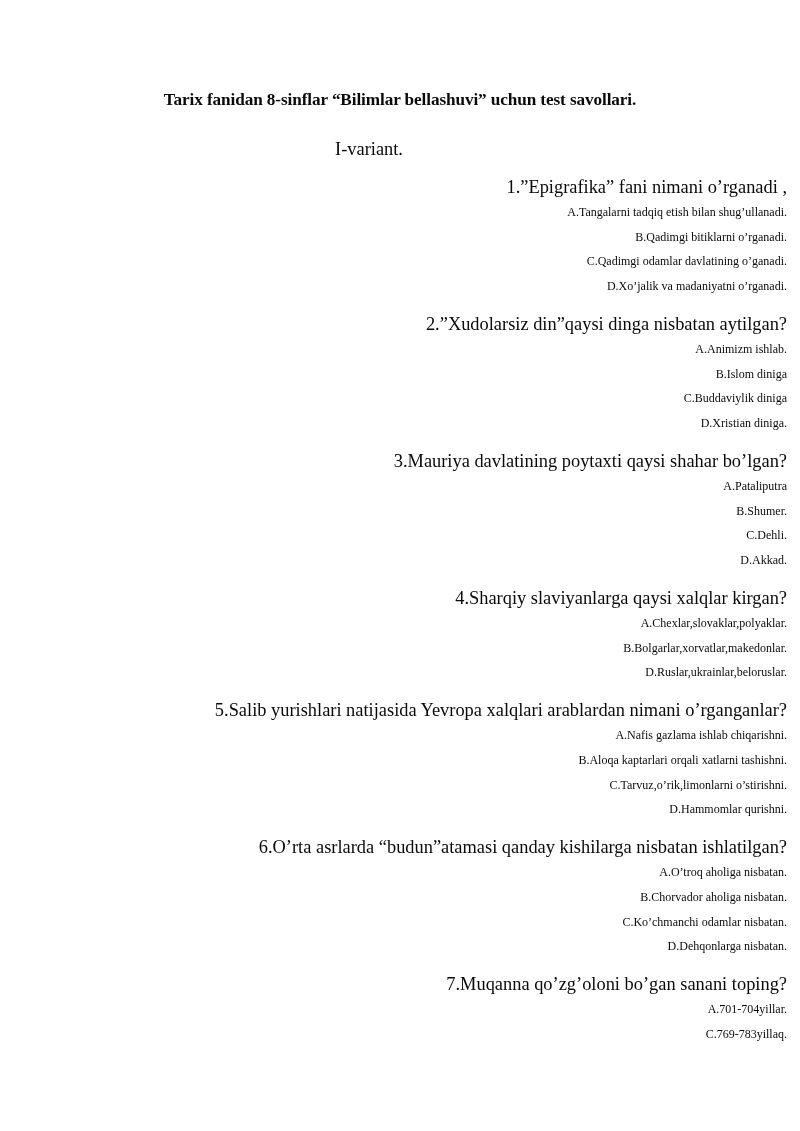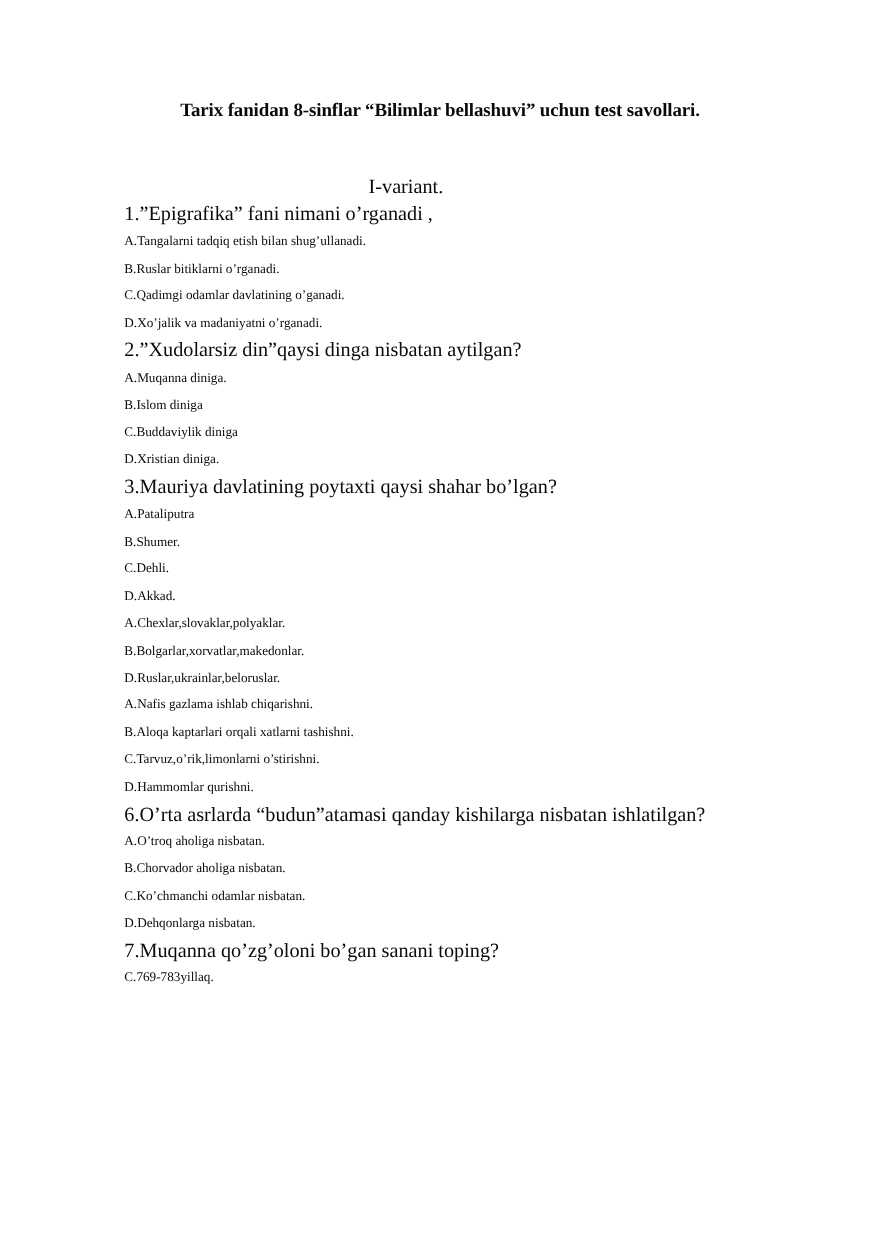--- a/index.html
+++ b/index.html
@@ -39,25 +39,25 @@
   }
   .spacer-line {
     height: 24.6px;
   }
   .variant-line {
     font-size: 18.4px;
     line-height: 24.8px;
     text-align: center;
     padding-right: 62px;
     white-space: pre;
-    margin-top: 20px;
   }
   .q-block {
-    margin: 0;
+    margin: 13px;
     padding: 0;
+    text-align: right;
   }
   .line {
     font-size: 18.4px;
     line-height: 24.8px;
     padding-left: 113px;
     white-space: pre-wrap;
     margin: 0;
   }
   .question-line {
     font-size: 18.4px;
@@ -74,61 +74,64 @@
 
     <div class="doc-title">Tarix fanidan 8-sinflar “Bilimlar bellashuvi” uchun test savollari.</div>
 
     <div class="spacer-line"></div>
 
     <div class="variant-line">I-variant.</div>
 
     <div class="q-block">
       <div class="line question-line">1.”Epigrafika” fani nimani o’rganadi ,</div>
       <div class="line option-line">A.Tangalarni tadqiq etish bilan shug’ullanadi.</div>
-      <div class="line option-line">B.Ruslar bitiklarni o’rganadi.</div>
+      <div class="line option-line">B.Qadimgi bitiklarni o’rganadi.</div>
       <div class="line option-line">C.Qadimgi odamlar davlatining o’ganadi.</div>
       <div class="line option-line">D.Xo’jalik va madaniyatni o’rganadi.</div>
     </div>
 
     <div class="q-block">
       <div class="line question-line">2.”Xudolarsiz din”qaysi dinga nisbatan aytilgan?</div>
-      <div class="line option-line">A.Muqanna diniga.</div>
+      <div class="line option-line">A.Animizm ishlab.</div>
       <div class="line option-line">B.Islom diniga</div>
       <div class="line option-line">C.Buddaviylik diniga</div>
       <div class="line option-line">D.Xristian diniga.</div>
     </div>
 
     <div class="q-block">
       <div class="line question-line">3.Mauriya davlatining poytaxti qaysi shahar bo’lgan?</div>
       <div class="line option-line">A.Pataliputra</div>
       <div class="line option-line">B.Shumer.</div>
       <div class="line option-line">C.Dehli.</div>
       <div class="line option-line">D.Akkad.</div>
     </div>
 
     <div class="q-block">
+      <div class="line question-line">4.Sharqiy slaviyanlarga qaysi xalqlar kirgan?</div>
       <div class="line option-line">A.Chexlar,slovaklar,polyaklar.</div>
       <div class="line option-line">B.Bolgarlar,xorvatlar,makedonlar.</div>
       <div class="line option-line">D.Ruslar,ukrainlar,beloruslar.</div>
     </div>
 
     <div class="q-block">
+      <div class="line question-line">5.Salib yurishlari natijasida Yevropa xalqlari arablardan nimani o’rganganlar?</div>
       <div class="line option-line">A.Nafis gazlama ishlab chiqarishni.</div>
       <div class="line option-line">B.Aloqa kaptarlari orqali xatlarni tashishni.</div>
       <div class="line option-line">C.Tarvuz,o’rik,limonlarni o’stirishni.</div>
       <div class="line option-line">D.Hammomlar qurishni.</div>
     </div>
 
     <div class="q-block">
       <div class="line question-line">6.O’rta asrlarda “budun”atamasi qanday kishilarga nisbatan ishlatilgan?</div>
       <div class="line option-line">A.O’troq aholiga nisbatan.</div>
       <div class="line option-line">B.Chorvador aholiga nisbatan.</div>
       <div class="line option-line">C.Ko’chmanchi odamlar nisbatan.</div>
       <div class="line option-line">D.Dehqonlarga nisbatan.</div>
     </div>
 
     <div class="q-block">
       <div class="line question-line">7.Muqanna qo’zg’oloni bo’gan sanani toping?</div>
+      <div class="line option-line">A.701-704yillar.</div>
       <div class="line option-line">C.769-783yillaq.</div>
     </div>
 
   </div>
 </div>
 
 </body></html>

